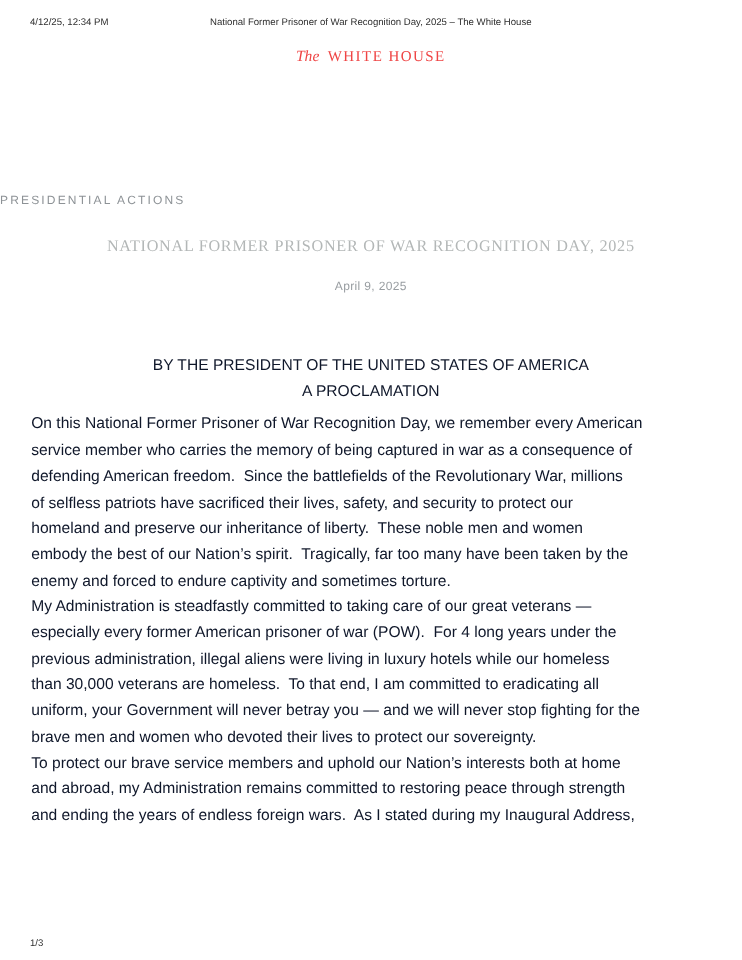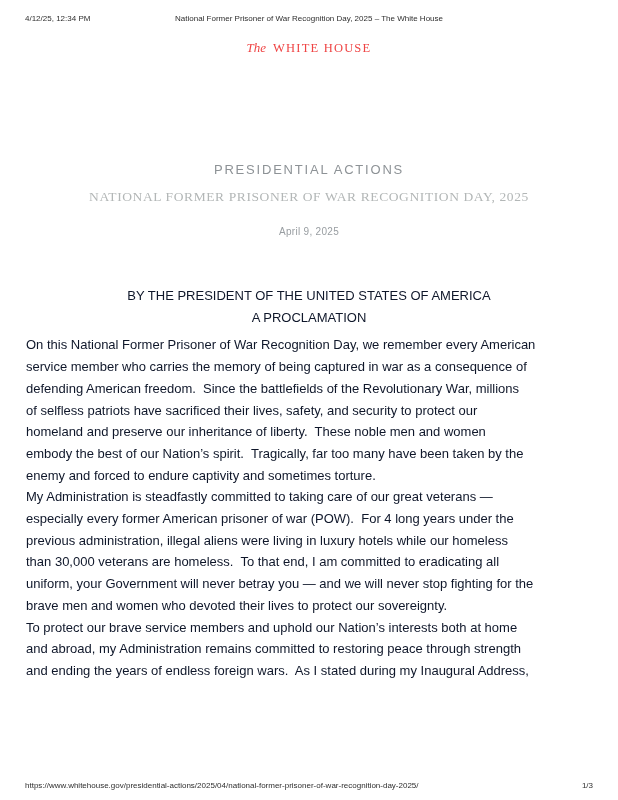--- a/index.html
+++ b/index.html
@@ -29,26 +29,25 @@
     text-align: center;
     color: #ef4444;
     font-family: "Liberation Serif", serif;
   }
   .masthead-the { font-style: italic; font-size: 13px; margin-right: 7px; }
   .masthead-name { font-size: 12.5px; letter-spacing: 1.2px; }
 
   
   .content { position: absolute; top: 162px; left: 0; right: 0; }
   .eyebrow {
-    text-align: center;
-    font-size: 13px; letter-spacing: 1.8px;
+    font-size: 10px; letter-spacing: 1.8px;
     color: #8d9296;
   }
   .serif-title {
-    margin-top: 12px;
+    margin-top: 24px;
     text-align: center;
     font-family: "Liberation Serif", serif;
     font-size: 13.5px; letter-spacing: 0.6px;
     color: #b3b7b7;
   }
   .category { margin-top: 36px; text-align: center; font-size: 10px; color: #989da1; letter-spacing: 0.3px; }
   .date     { margin-top: 21px; text-align: center; font-size: 10px; color: #989da1; letter-spacing: 0.3px; }
 
   
   .body-text {
@@ -116,17 +115,16 @@
           <div class="paragraph">
             <div class="line">To protect our brave service members and uphold our Nation’s interests both at home</div>
             <div class="line">and abroad, my Administration remains committed to restoring peace through strength</div>
             <div class="line">and ending the years of endless foreign wars.  As I stated during my Inaugural Address,</div>
           </div>
         </div>
     </div>
   </div>
 
   <div class="print-footer">
-    <span class="print-url">https://www.whitehouse.gov/presidential-actions/2025/04/national-former-prisoner-of-war-recognition-day-2025/</span>
     <span class="print-pageno">1/3</span>
   </div>
 
 </div>
 
 </body></html>

